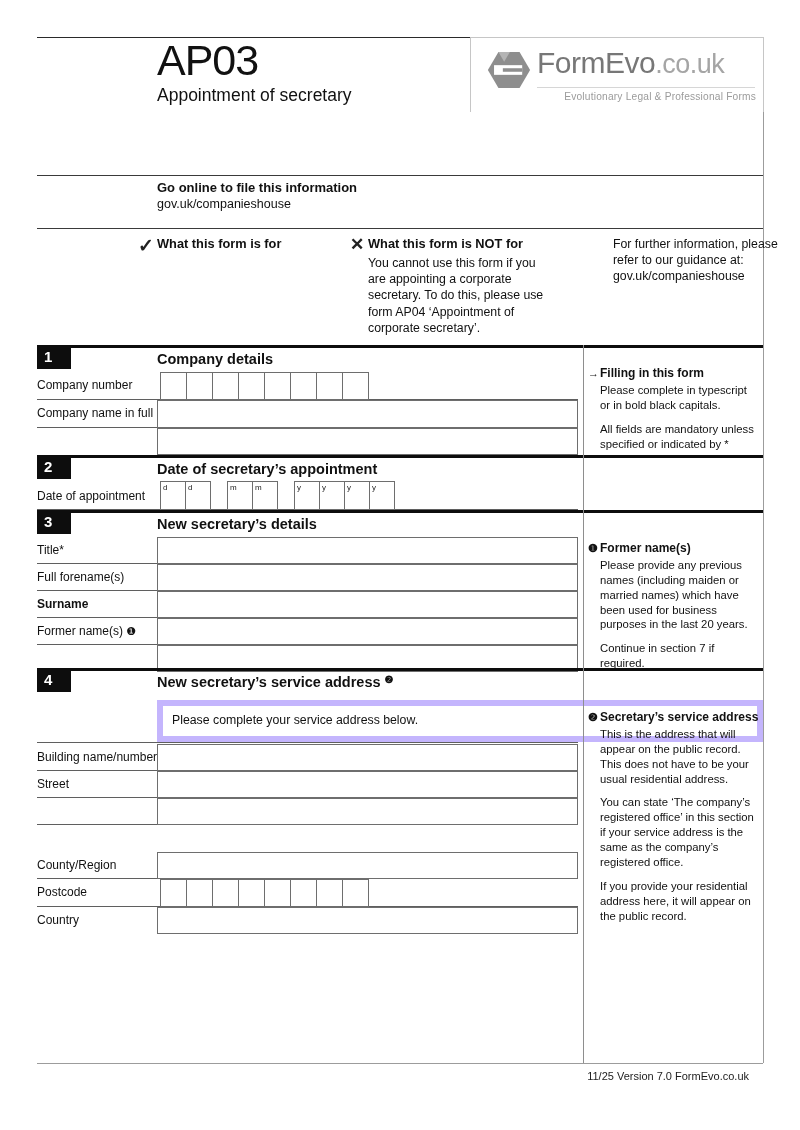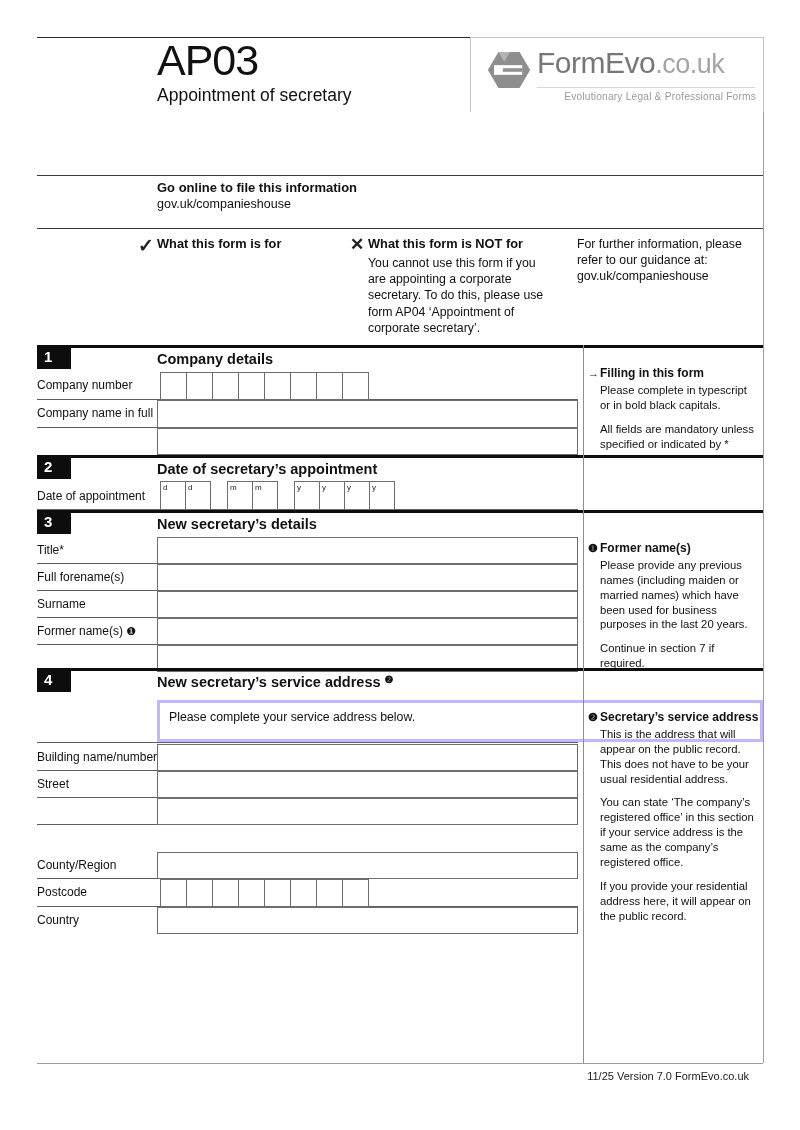--- a/index.html
+++ b/index.html
@@ -23,39 +23,39 @@
   
   .band-top{position:absolute;left:0;top:138px;width:726px;border-top:1px solid #3a3a3a;}
   .band-bottom{position:absolute;left:0;top:191px;width:726px;border-top:1px solid #3a3a3a;}
   .online-h{position:absolute;left:120px;top:143px;font-weight:bold;font-size:13px;}
   .online-u{position:absolute;left:120px;top:160px;font-size:12.5px;}
 
   
   .mark{position:absolute;top:197px;font-size:19px;font-weight:bold;color:#222;}
   .info-col{position:absolute;top:199px;font-size:12.3px;line-height:1.32;}
   .info-col .ih{font-weight:bold;font-size:12.8px;margin-bottom:2px;}
-  .c1{left:120px;width:182px;} .c2{left:331px;width:184px;} .c3{left:540px;width:178px;}
+  .c1{left:120px;width:182px;} .c2{left:331px;width:184px;} .c3{left:576px;width:178px;}
   .c3 div{margin:0;}
 
   
   .section{position:absolute;left:0;width:726px;}
   .sec-bar{position:absolute;left:0;top:0;width:726px;height:3px;background:#0d0d0d;}
   .sec-badge{position:absolute;left:0;top:0;width:34px;height:24px;background:#0d0d0d;color:#fff;
              font-weight:bold;font-size:15px;padding-left:7px;box-sizing:border-box;line-height:24px;}
   .sec-title{position:absolute;left:120px;top:6px;font-weight:bold;font-size:14.5px;}
   .sec-title .sup{font-size:10px;vertical-align:4px;}
   .row{position:absolute;left:0;width:541px;border-bottom:1px solid #5f5f5f;}
   .row.noline{border-bottom:none;}
   .lbl{position:absolute;left:0;top:6px;font-size:12px;white-space:nowrap;}
   .lbl .fmark{font-size:11px;}
   .box{position:absolute;left:120px;right:0;top:0;bottom:-1px;border:1px solid #6e6e6e;background:#fff;}
   .cell{position:absolute;top:0;bottom:-1px;width:27px;border:1px solid #6e6e6e;background:#fff;box-sizing:border-box;}
   .dcell{position:absolute;top:0;bottom:-1px;width:26px;border:1px solid #6e6e6e;background:#fff;box-sizing:border-box;}
   .dl{position:absolute;left:2px;top:1px;font-size:8px;color:#222;}
-  .gbox{position:absolute;left:120px;right:0;top:32px;height:42px;border:3px solid #c4b5fd;background:#fff;box-sizing:border-box;}
+  .gbox{position:absolute;left:120px;right:0;top:32px;height:42px;border:6px solid #c4b5fd;background:#fff;box-sizing:border-box;}
   .gbox span{position:absolute;left:9px;top:7px;font-size:12.3px;}
   .grow{position:absolute;left:0;top:73px;width:541px;border-bottom:1px solid #5f5f5f;height:1px;}
 
   
   .side-rule{position:absolute;left:546px;top:308px;height:718px;border-left:1px solid #8e8e8e;}
   .note{position:absolute;left:551px;width:172px;font-size:11.3px;line-height:1.32;}
   .note .nh{font-weight:bold;font-size:12px;margin-bottom:1px;position:relative;padding-left:12px;}
   .note .nico{position:absolute;left:0;top:0;font-weight:bold;font-size:11px;}
   .note p{margin:0 0 9px 12px;}
 
@@ -167,21 +167,21 @@
       <div class="sec-badge">3</div>
       <div class="sec-title">New secretary’s details</div>
       <div class="row" style="top:27px;height:26px;">
         <span class="lbl">Title*</span>
         <div class="box"></div>
       </div>
       <div class="row" style="top:54px;height:26px;">
         <span class="lbl">Full forename(s)</span>
         <div class="box"></div>
       </div>
-      <div class="row" style="top:81px;height:26px;">
+      <div class="row" style="top:81px;height:26px;font-weight:bold;">
         <span class="lbl">Surname</span>
         <div class="box"></div>
       </div>
       <div class="row" style="top:108px;height:26px;">
         <span class="lbl"><span>Former name(s)</span> <span class="fmark">❶</span></span>
         <div class="box"></div>
       </div>
       <div class="row noline" style="top:135px;height:26px;">
         <div class="box"></div>
       </div>

